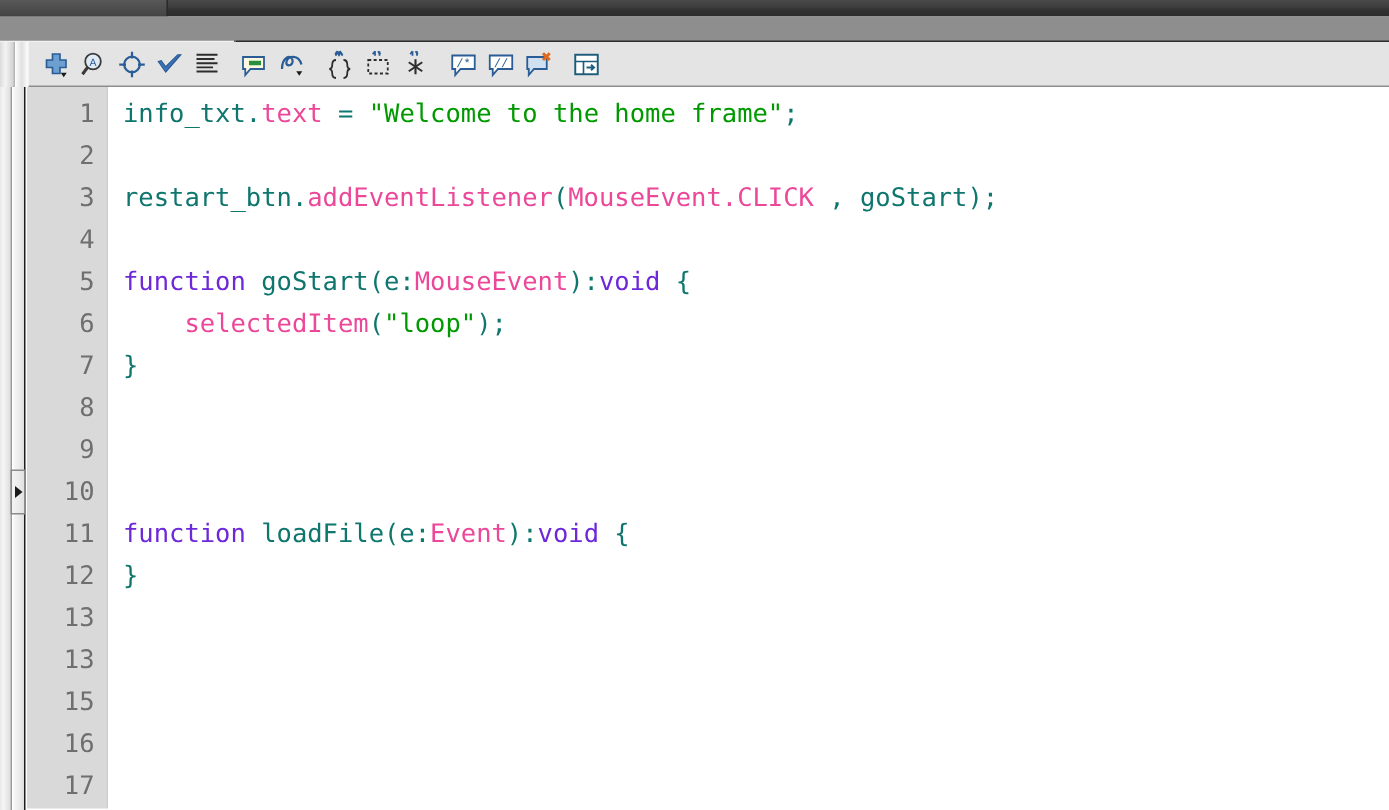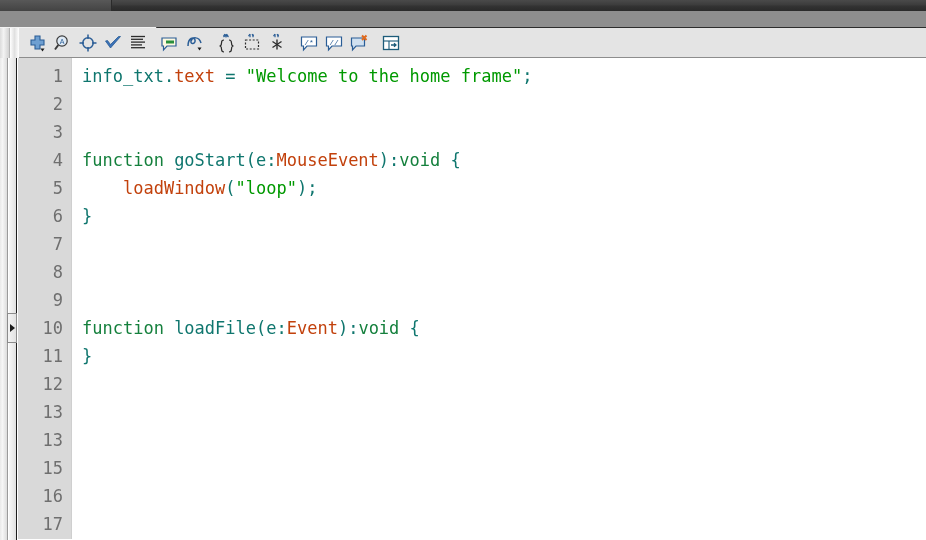--- a/index.html
+++ b/index.html
@@ -160,22 +160,22 @@
     background: #ffffff;
   }
   .code .cl {
     height: 28px;
     line-height: 28px;
     font-size: 17px;
     font-family: "DejaVu Sans Mono", monospace;
     color: #1a1a1a;
     white-space: pre;
   }
-  .tok-kw   { color: #15803d; }
-  .tok-prop { color: #c2410c; }
+  .tok-kw   { color: #6d28d9; }
+  .tok-prop { color: #ec4899; }
   .tok-str  { color: #009900; }
   .tok-plain{ color: #0f766e; }
 
   
   .bottom-edge {
     position: absolute;
     left: 18px; bottom: 0; right: 0; height: 1px;
     background: #ffffff;
   }
 </style>
@@ -344,23 +344,24 @@
           <div class="ln">12</div>
           <div class="ln">13</div>
           <div class="ln">13</div>
           <div class="ln">15</div>
           <div class="ln">16</div>
           <div class="ln">17</div>
         </div>
       <div class="code">
           <div class="cl"><span class="tok-plain">info_txt.</span><span class="tok-prop">text</span><span class="tok-plain"> = </span><span class="tok-str">"Welcome to the home frame"</span><span class="tok-plain">;</span></div>
           <div class="cl">&nbsp;</div>
+          <div class="cl"><span class="tok-plain">restart_btn.</span><span class="tok-prop">addEventListener</span><span class="tok-plain">(</span><span class="tok-prop">MouseEvent.CLICK</span><span class="tok-plain"> , goStart);</span></div>
           <div class="cl">&nbsp;</div>
           <div class="cl"><span class="tok-kw">function</span><span class="tok-plain"> goStart(e:</span><span class="tok-prop">MouseEvent</span><span class="tok-plain">):</span><span class="tok-kw">void</span><span class="tok-plain"> {</span></div>
-          <div class="cl"><span class="tok-plain">    </span><span class="tok-prop">loadWindow</span><span class="tok-plain">(</span><span class="tok-str">"loop"</span><span class="tok-plain">);</span></div>
+          <div class="cl"><span class="tok-plain">    </span><span class="tok-prop">selectedItem</span><span class="tok-plain">(</span><span class="tok-str">"loop"</span><span class="tok-plain">);</span></div>
           <div class="cl"><span class="tok-plain">}</span></div>
           <div class="cl">&nbsp;</div>
           <div class="cl">&nbsp;</div>
           <div class="cl">&nbsp;</div>
           <div class="cl"><span class="tok-kw">function</span><span class="tok-plain"> loadFile(e:</span><span class="tok-prop">Event</span><span class="tok-plain">):</span><span class="tok-kw">void</span><span class="tok-plain"> {</span></div>
           <div class="cl"><span class="tok-plain">}</span></div>
           <div class="cl">&nbsp;</div>
         </div>
     </div>
 

